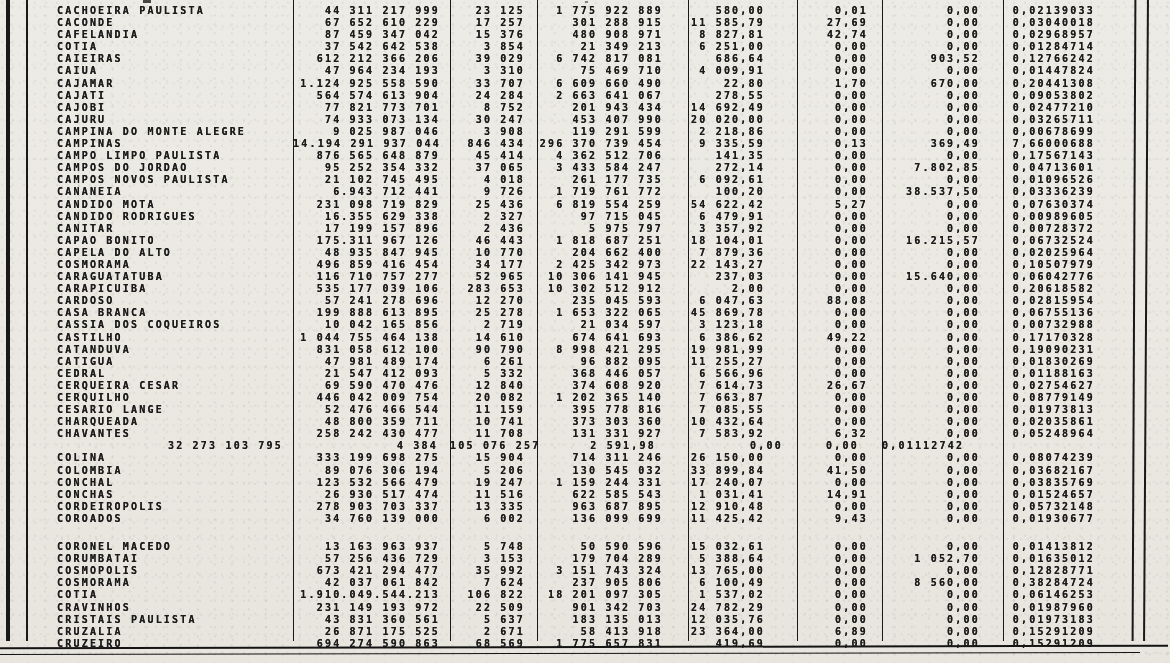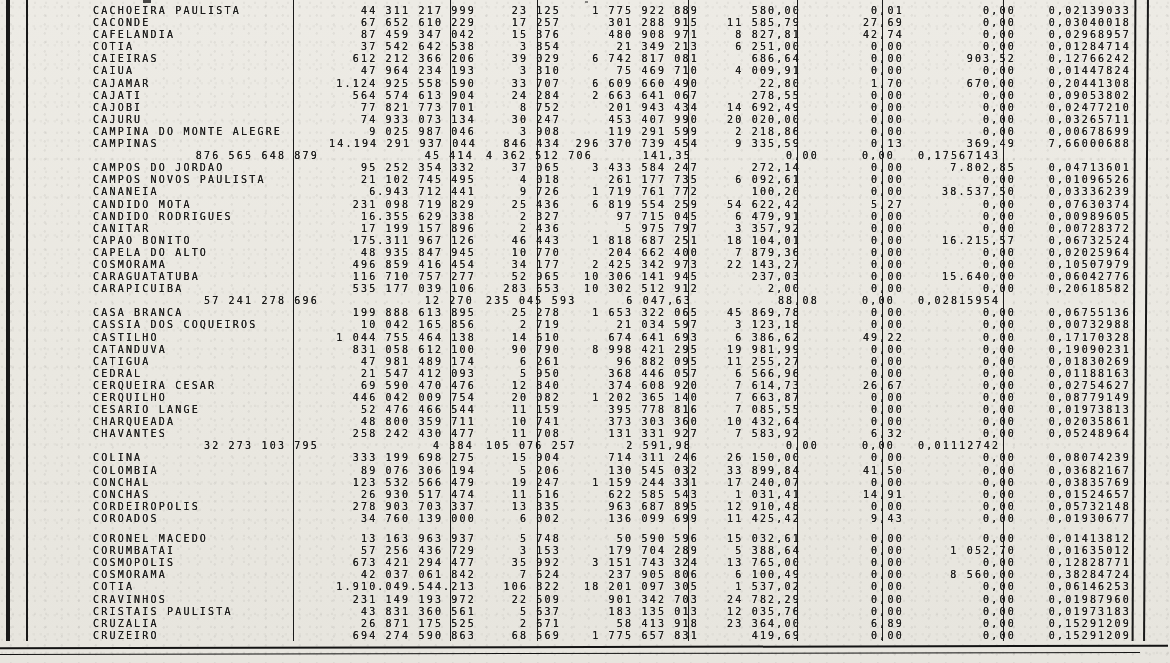--- a/index.html
+++ b/index.html
@@ -32,29 +32,28 @@
   .v-c8{left:1003px;width:1px;}
   .hrule{position:absolute;left:0;background:#141414;}
   .h-bot-1{top:646px;width:1168px;height:2px;transform:rotate(-0.12deg);}
   .h-bot-2{top:653px;width:1140px;height:1px;transform:rotate(-0.1deg);}
   .smudge{position:absolute;background:#1b1b1b;opacity:.8;}
   .sm1{left:143px;top:0;width:8px;height:3px;}
   .sm2{left:585px;top:1px;width:3px;height:2px;opacity:.5;}
 
   .tbl{
     position:absolute;left:27px;top:5px;width:1108px;
-    color:#1b1b1b;font-size:10px;font-weight:normal;letter-spacing:2.2px;
+    color:#1b1b1b;font-size:10px;font-weight:bold;letter-spacing:2.2px;
     text-shadow:0 0 0.5px rgba(20,20,20,.85);
-    padding-left:36px;
   }
   .row{
     display:grid;height:12.1px;line-height:12.1px;white-space:nowrap;
     grid-template-columns:266px 157px 87px 151px 109px 85px 121px 132px;
   }
-  .row.gap{margin-top:8px;}
+  .row.gap{margin-top:16px;}
   .c{overflow:visible;}
   .name{padding-left:30px;text-align:left;}
   .num{text-align:right;}
   .c2{padding-right:10px;text-align:right;}
   .c3{padding-right:12px;}
   .c4{padding-right:25px;}
   .c5{padding-right:32px;}
   .c6{padding-right:14px;}
   .c7{padding-right:23px;}
   .c8{padding-right:40px;}
@@ -195,20 +194,21 @@
     <span class="c name">CAMPINAS</span>
     <span class="c num c2">14.194 291 937 044</span>
     <span class="c num c3">846 434</span>
     <span class="c num c4">296 370 739 454</span>
     <span class="c num c5">9 335,59</span>
     <span class="c num c6">0,13</span>
     <span class="c num c7">369,49</span>
     <span class="c num c8">7,66000688</span>
   </div>
     <div class="row">
+    <span class="c name">CAMPO LIMPO PAULISTA</span>
     <span class="c num c2">876 565 648 879</span>
     <span class="c num c3">45 414</span>
     <span class="c num c4">4 362 512 706</span>
     <span class="c num c5">141,35</span>
     <span class="c num c6">0,00</span>
     <span class="c num c7">0,00</span>
     <span class="c num c8">0,17567143</span>
   </div>
     <div class="row">
     <span class="c name">CAMPOS DO JORDAO</span>
@@ -314,20 +314,21 @@
     <span class="c name">CARAPICUIBA</span>
     <span class="c num c2">535 177 039 106</span>
     <span class="c num c3">283 653</span>
     <span class="c num c4">10 302 512 912</span>
     <span class="c num c5">2,00</span>
     <span class="c num c6">0,00</span>
     <span class="c num c7">0,00</span>
     <span class="c num c8">0,20618582</span>
   </div>
     <div class="row">
+    <span class="c name">CARDOSO</span>
     <span class="c num c2">57 241 278 696</span>
     <span class="c num c3">12 270</span>
     <span class="c num c4">235 045 593</span>
     <span class="c num c5">6 047,63</span>
     <span class="c num c6">88,08</span>
     <span class="c num c7">0,00</span>
     <span class="c num c8">0,02815954</span>
   </div>
     <div class="row">
     <span class="c name">CASA BRANCA</span>
@@ -375,21 +376,21 @@
     <span class="c num c3">6 261</span>
     <span class="c num c4">96 882 095</span>
     <span class="c num c5">11 255,27</span>
     <span class="c num c6">0,00</span>
     <span class="c num c7">0,00</span>
     <span class="c num c8">0,01830269</span>
   </div>
     <div class="row">
     <span class="c name">CEDRAL</span>
     <span class="c num c2">21 547 412 093</span>
-    <span class="c num c3">5 950</span>
+    <span class="c num c3">5 332</span>
     <span class="c num c4">368 446 057</span>
     <span class="c num c5">6 566,96</span>
     <span class="c num c6">0,00</span>
     <span class="c num c7">0,00</span>
     <span class="c num c8">0,01188163</span>
   </div>
     <div class="row">
     <span class="c name">CERQUEIRA CESAR</span>
     <span class="c num c2">69 590 470 476</span>
     <span class="c num c3">12 840</span>

